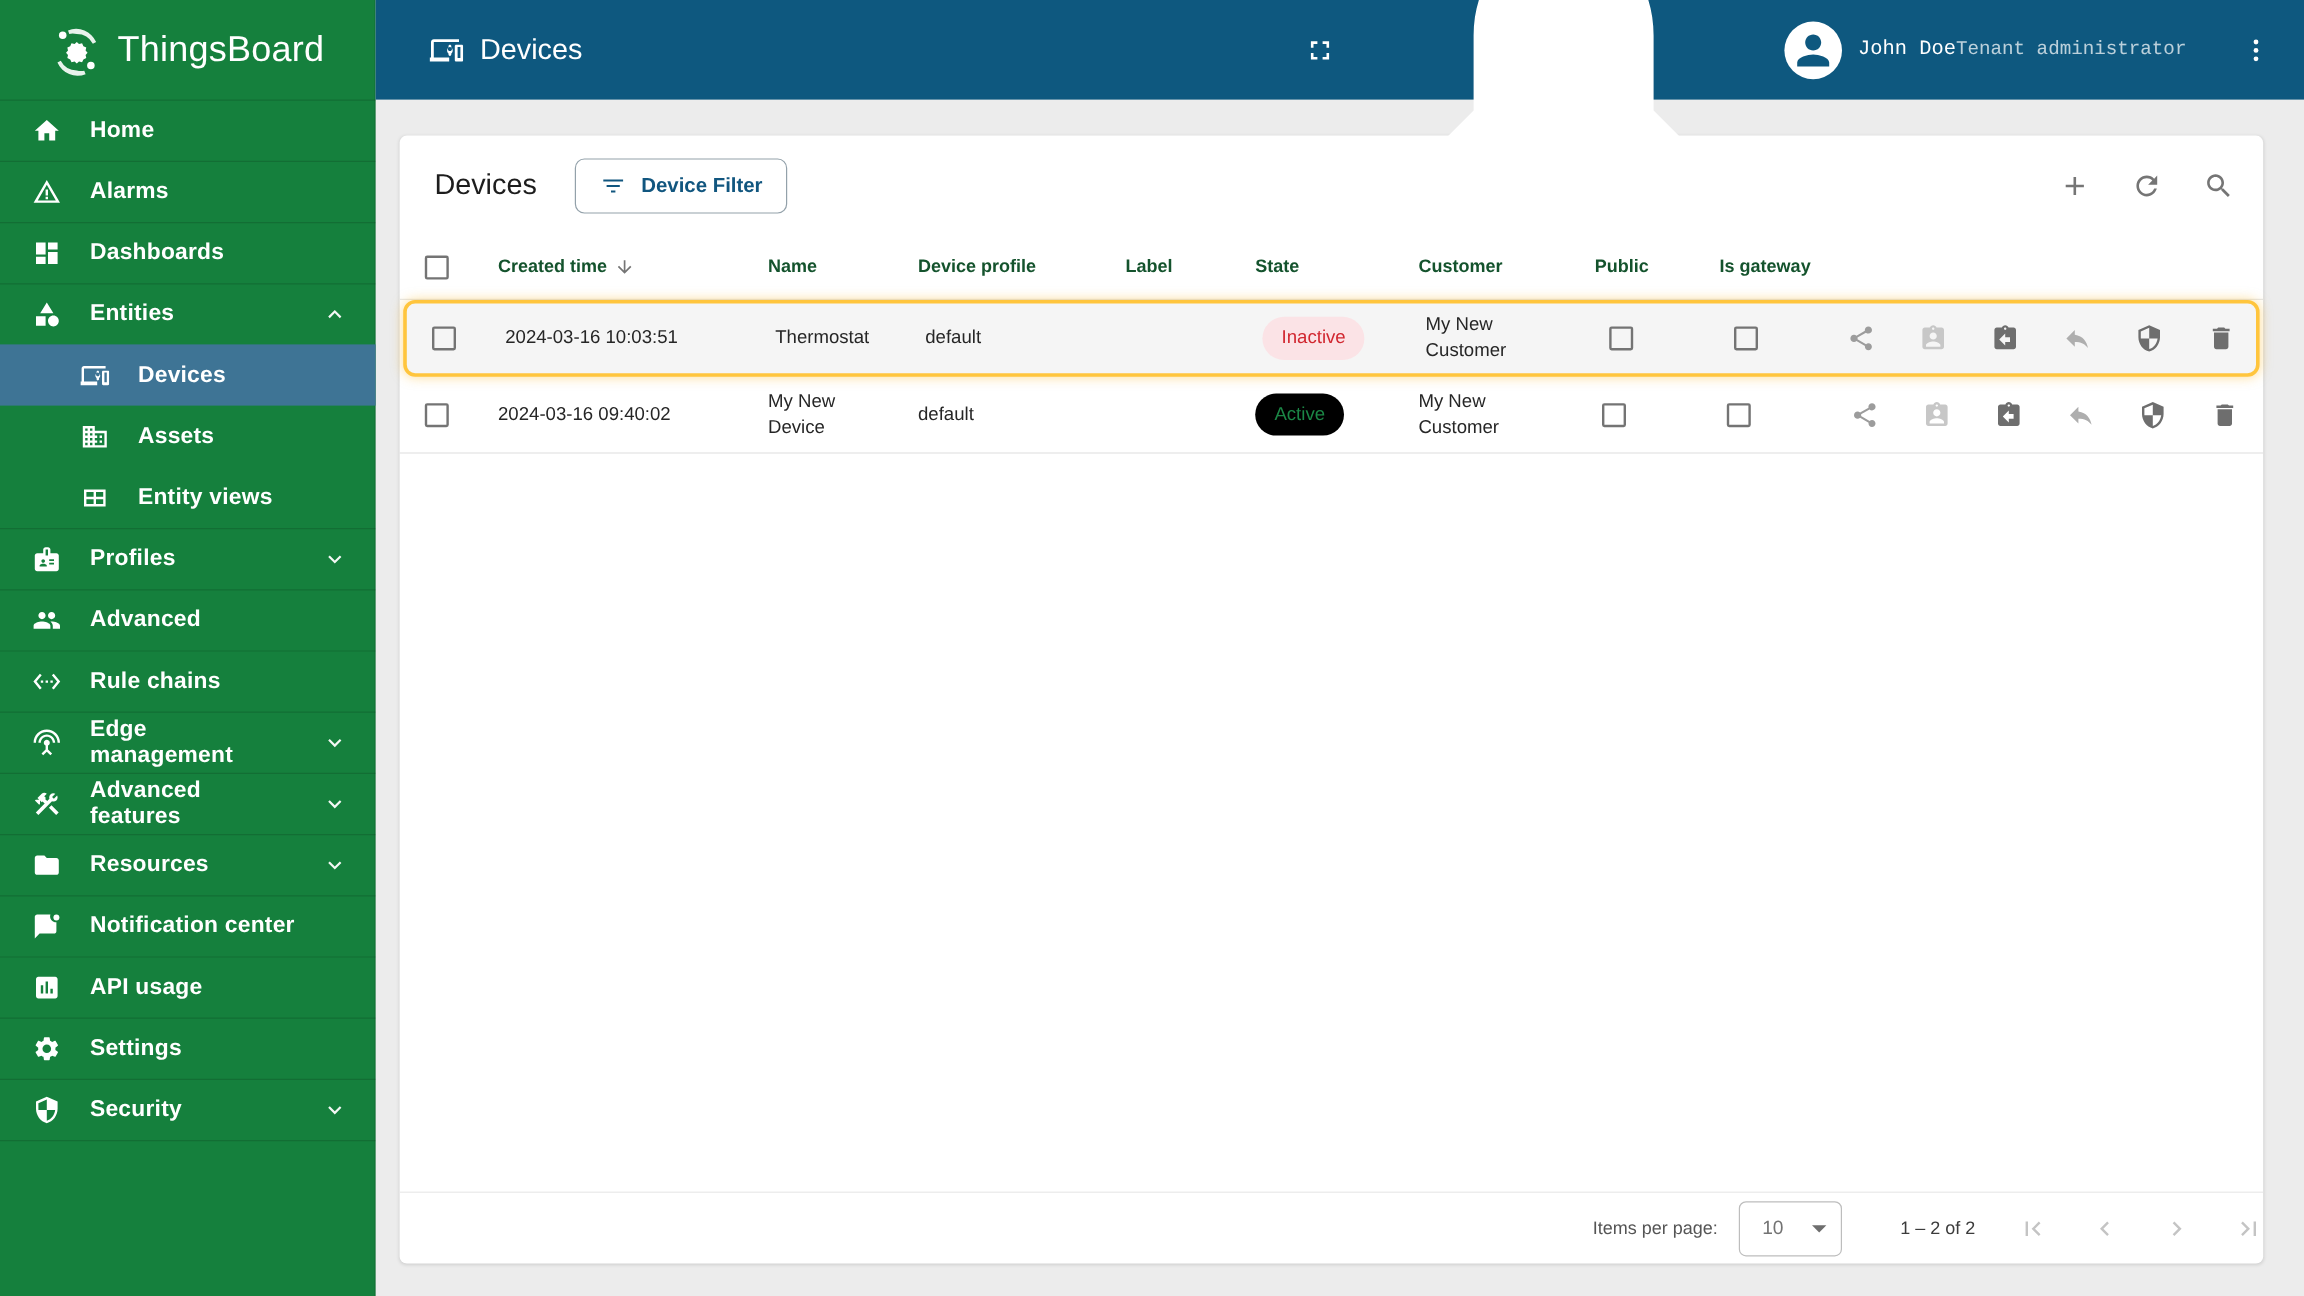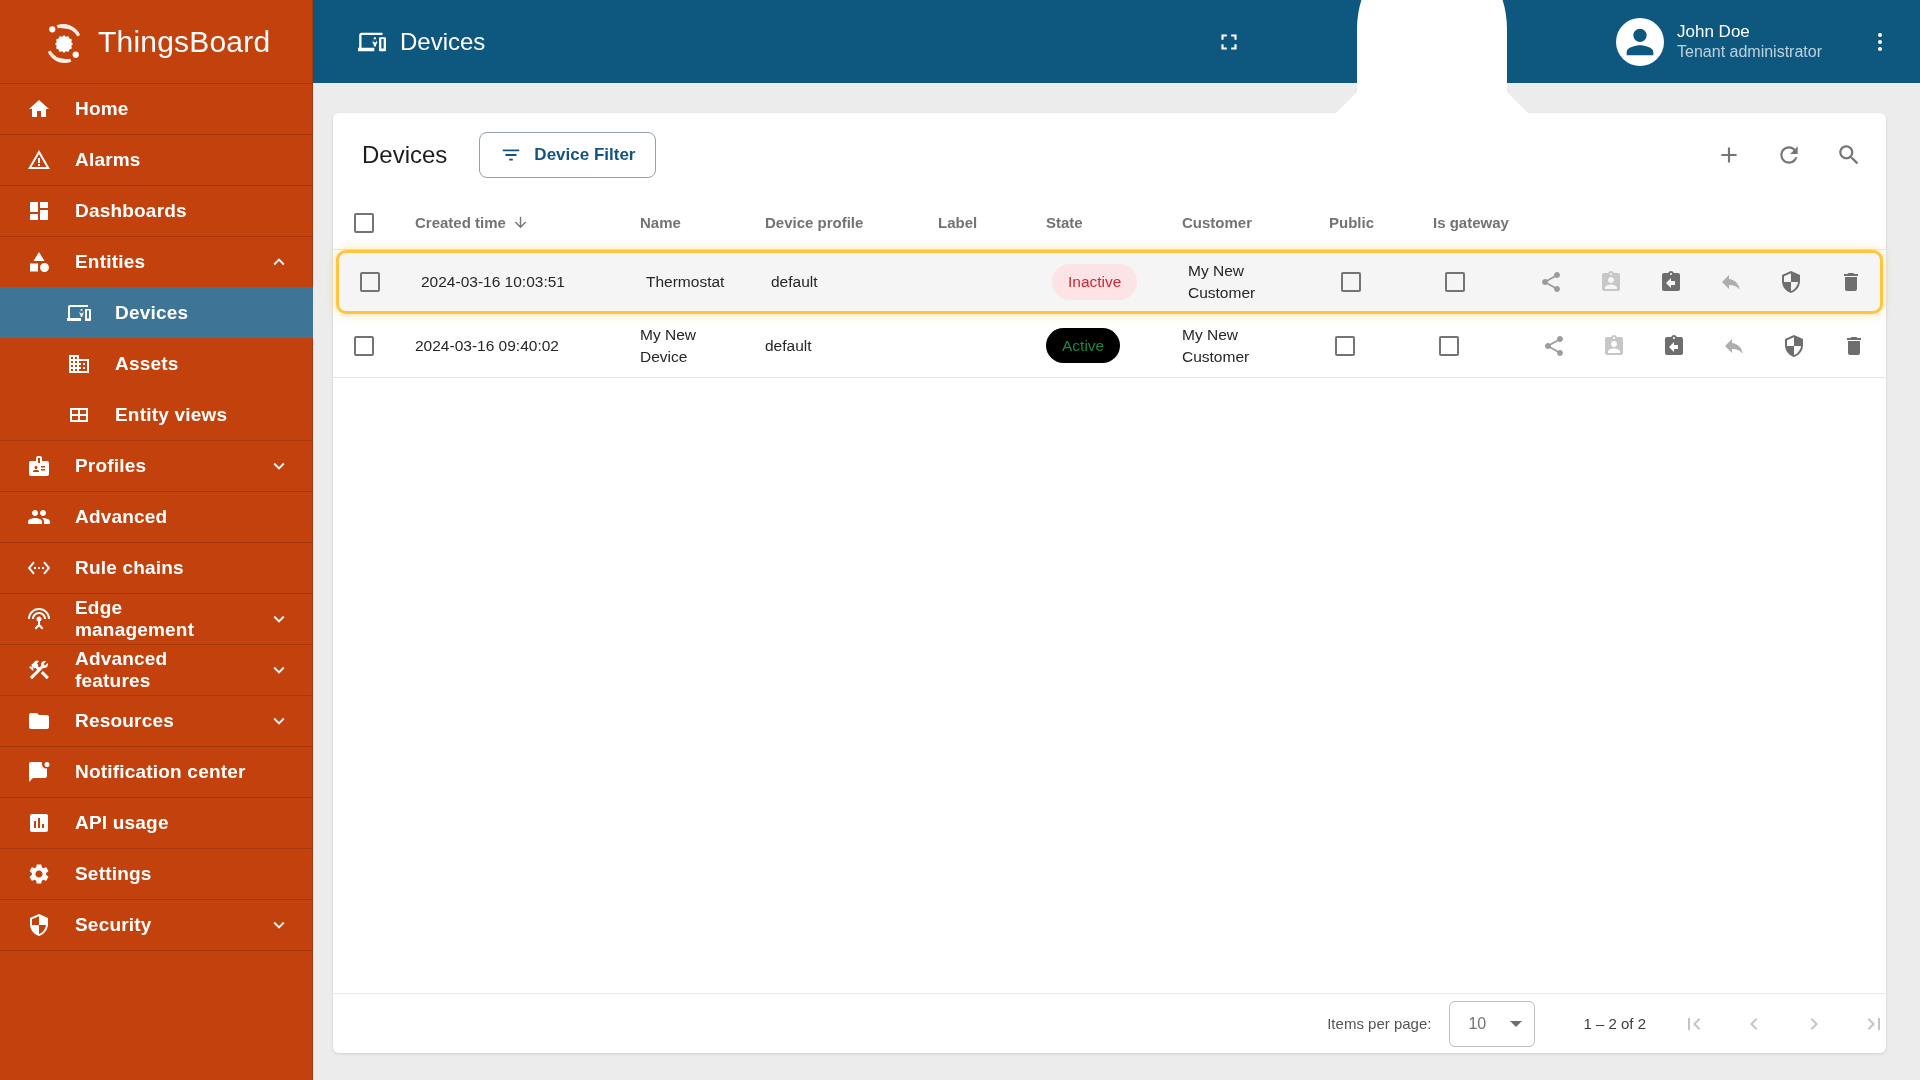--- a/index.html
+++ b/index.html
@@ -1,21 +1,21 @@
 <!DOCTYPE html>
 <html><head>
 <meta charset="utf-8">
 <style>
   * { margin:0; padding:0; box-sizing:border-box; }
   html,body { width:1920px; height:1080px; overflow:hidden; }
   body { font-family:"Liberation Sans","DejaVu Sans",sans-serif; background:#ececec; color:#212121; }
   .app { display:flex; width:1920px; height:1080px; }
 
   
-  .sidebar { width:313px; min-width:313px; height:100%; background:#c2410c; color:#fff; display:flex; flex-direction:column; box-shadow:inset -1px 0 0 rgba(0,0,0,.12); }
+  .sidebar { width:313px; min-width:313px; height:100%; background:#15803d; color:#fff; display:flex; flex-direction:column; box-shadow:inset -1px 0 0 rgba(0,0,0,.12); }
   .logo { height:83px; display:flex; align-items:center; padding-left:42px; gap:12px; cursor:pointer; }
   .logo svg { width:44px; height:44px; }
   .logo-text { font-size:30px; font-weight:400; letter-spacing:.2px; }
   .nav { display:flex; flex-direction:column;border-radius:14px; }
   .nav-item { height:51px; display:flex; align-items:center; padding:0 22px 0 27px; gap:24px; border-top:1px solid rgba(0,0,0,.14); cursor:pointer; }
   .nav-item .mi { width:24px; height:24px; flex:0 0 24px; }
   .nav-item .lbl { font-size:19px; font-weight:700; flex:1; letter-spacing:.2px; }
   .nav-item .chev { width:22px; height:22px; opacity:.95; }
   .nav-item.sub { padding-left:67px; border-top:none; }
   .nav-item.selected { background:#3E7495; }
@@ -27,39 +27,39 @@
   .topbar { height:83px; background:#0E587F; color:#fff; display:flex; align-items:center; padding:0 28px 0 45px; }
   .crumb { display:flex; align-items:center; gap:14px; }
   .crumb .mi { width:28px; height:28px; }
   .crumb-label { font-size:24px; font-weight:400; }
   .topbar-right { margin-left:auto; display:flex; align-items:center; }
   .tb-icon { width:30px; height:30px; color:#fff; cursor:pointer; position:relative; }
   .fullscreen-btn { margin-right:40px; width:26px; height:26px; }
   .bell-wrap { position:relative; margin-right:34px; }
   .avatar { width:48px; height:48px; border-radius:50%; background:#fff; color:#0E587F; display:flex; align-items:center; justify-content:center; margin-right:13px; cursor:pointer; }
   .avatar svg { width:40px; height:40px; fill:currentColor; }
-  .user-meta { display:flex; flex-direction:column; line-height:1.25; margin-right:46px; }
+  .user-meta { display:flex; flex-direction:row; line-height:1.25; margin-right:46px;font-family:Liberation Mono, monospace; }
   .user-name { font-size:17px; color:#fff; }
   .user-role { font-size:16px; color:rgba(255,255,255,.72); }
   .more-vert { width:24px; height:24px; color:#fff; cursor:pointer; }
 
   
   .content { flex:1; padding:30px 34px 27px 20px; min-height:0; }
   .card { background:#fff; border-radius:6px; box-shadow:0 1px 3px rgba(0,0,0,.12); height:100%; display:flex; flex-direction:column; }
   .card-header { height:83px; display:flex; align-items:center; padding:0 24px 0 29px; }
   .card-title { font-size:24px; font-weight:500; color:#1d1d1d; margin-right:32px; }
   .filter-btn { display:flex; align-items:center; gap:12px; height:46px; padding:0 20px; border:1px solid #93a1aa; border-radius:8px; background:#fff; color:#11567F; font-size:17px; font-weight:700; cursor:pointer; font-family:inherit; }
   .filter-btn .mi { width:22px; height:22px; }
   .card-actions { margin-left:auto; display:flex; align-items:center; gap:34px; }
   .card-actions .mi { width:26px; height:26px; color:#757575; cursor:pointer; }
 
   
   .trow { display:grid; grid-template-columns:62px 225px 125px 173px 108px 136px 147px 104px 120px 1fr; align-items:center; }
   .thead { height:54px; border-bottom:1px solid #e6e6e6; }
-  .th { font-size:15px; font-weight:700; color:#737373; padding-left:20px; display:flex; align-items:center; gap:6px; cursor:pointer; }
+  .th { font-size:15px; font-weight:700; color:#14532d; padding-left:20px; display:flex; align-items:center; gap:6px; cursor:pointer; }
   .sort-arrow { width:17px; height:17px; color:#757575; }
   .cb-cell { display:flex; justify-content:center; }
   .cb { width:20px; height:20px; border:2px solid #747474; border-radius:2px; background:transparent; cursor:pointer; }
   .drow { min-height:64px; font-size:15.5px; color:#262626; }
   .drow .cell { padding-left:20px; line-height:1.4; }
   .drow.highlight { background:#f5f5f5; border:3px solid #FFC53D; border-radius:10px; margin:0 3px; box-shadow:0 0 10px rgba(251,188,45,.5); min-height:64px; }
   .drow.plain { border-bottom:1px solid #e3e3e3; }
   .pill { display:inline-block; padding:7px 16px; border-radius:20px; font-size:15.5px; }
   .pill.inactive { color:#D12730; background:#FBE3E6; }
   .pill.active { color:#1B8746; background:#000000; }

